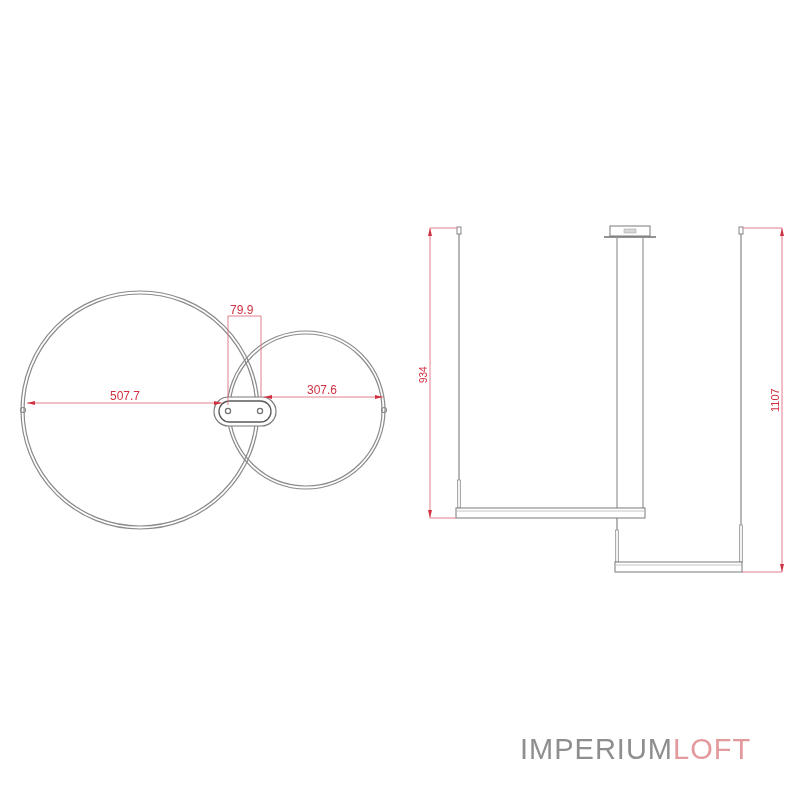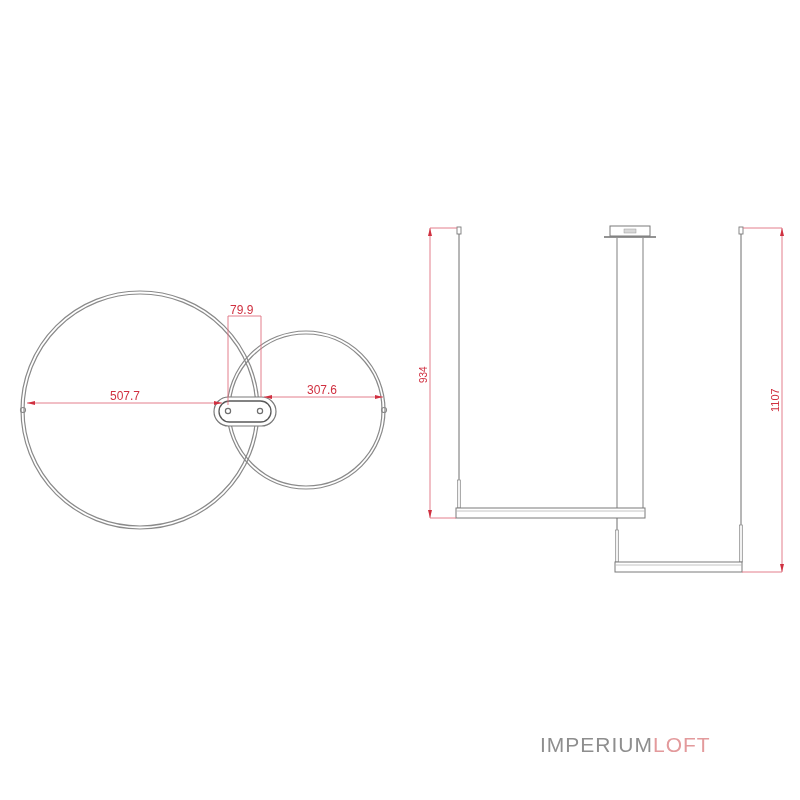--- a/index.html
+++ b/index.html
@@ -4,22 +4,22 @@
   <style>
     html, body { margin: 0; padding: 0; background: #ffffff; }
     body { width: 800px; height: 800px; position: relative; overflow: hidden; font-family: "Liberation Sans", sans-serif; }
     #drawing { position: absolute; left: 0; top: 0; width: 800px; height: 800px; }
     .dim-text { font-family: "Liberation Sans", sans-serif; font-size: 12px; fill: #d03040; }
     .outline { fill: none; stroke: #8a8a8a; stroke-width: 1.2; }
     .outline-dark { fill: none; stroke: #6f6f6f; stroke-width: 1.2; }
     .dim-line { fill: none; stroke: #e07080; stroke-width: 0.9; }
     .arrow { fill: #d03040; }
     .brand {
-      position: absolute; left: 540px; top: 733px;
-      font-family: "Liberation Sans", sans-serif; font-size: 21px;
+      position: absolute; left: 520px; top: 733px;
+      font-family: "Liberation Sans", sans-serif; font-size: 29px;
       letter-spacing: 1px; font-weight: 300;
     }
     .brand-a { color: #8e8e8e; }
     .brand-b { color: #e39a9c; }
   </style>
 </head>
 <body>
 
 <svg id="drawing" viewBox="0 0 800 800" xmlns="http://www.w3.org/2000/svg">
 

